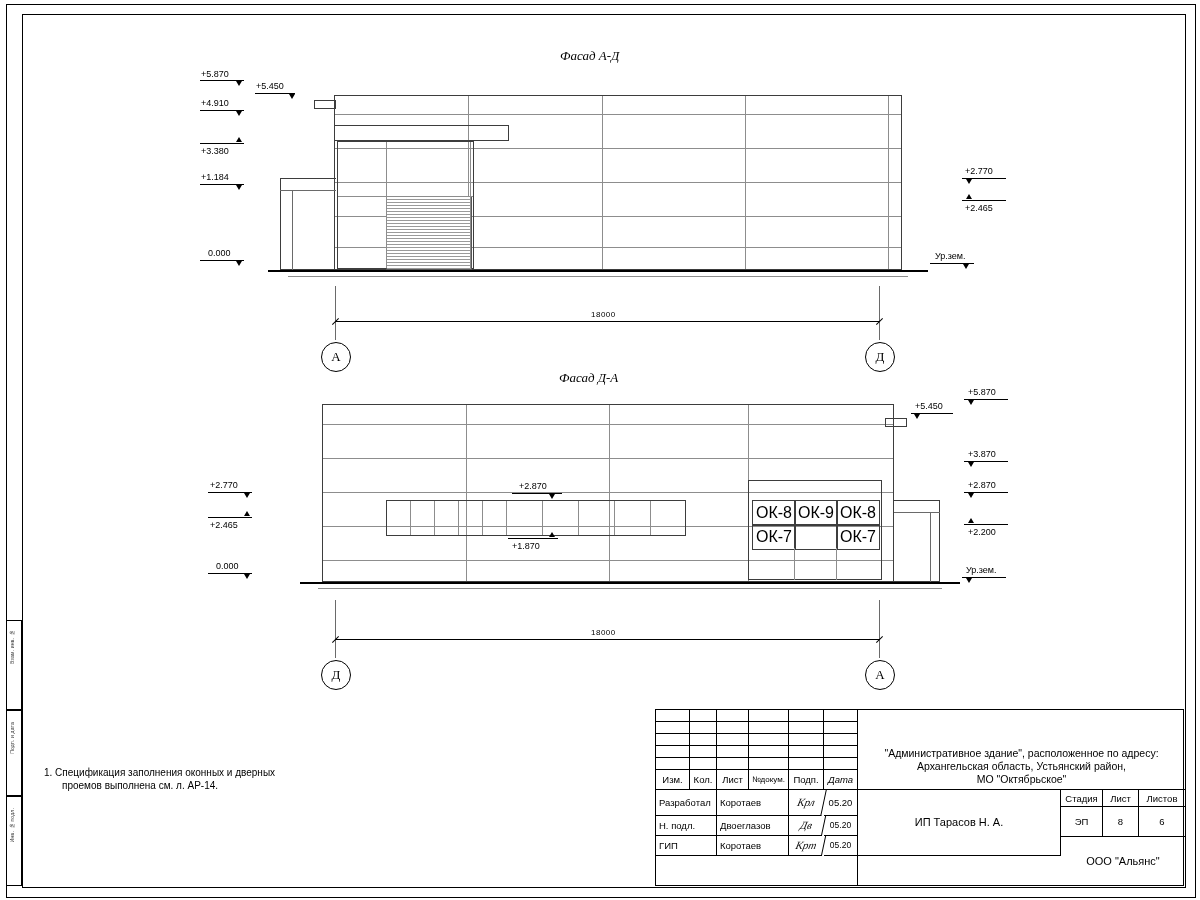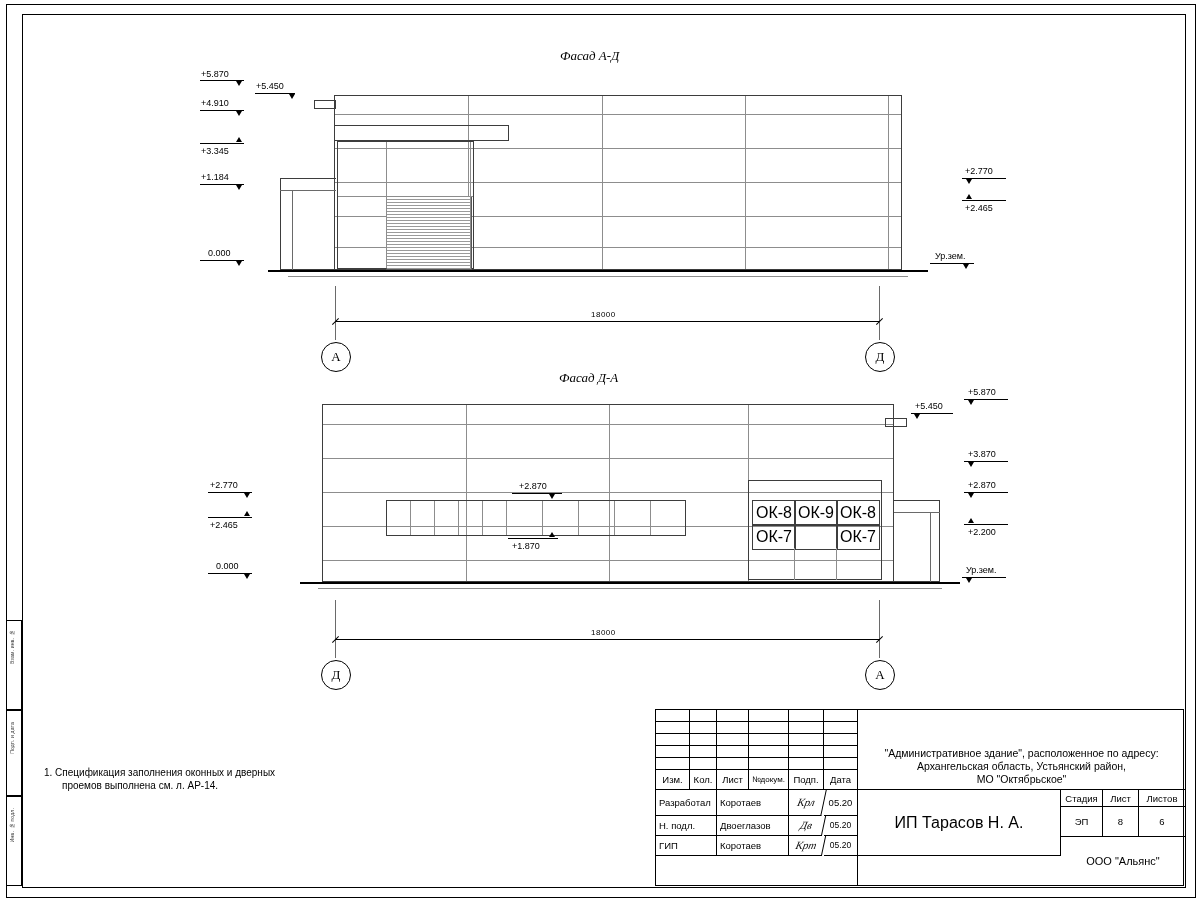--- a/index.html
+++ b/index.html
@@ -95,21 +95,21 @@
   <div class="arrow-dn" style="left:236px;top:81px;"></div>
 
   <div class="lvl" style="left:256px;top:81px;">+5.450</div>
   <div class="hline" style="left:255px;top:93px;width:40px;"></div>
   <div class="arrow-dn" style="left:289px;top:94px;"></div>
 
   <div class="lvl" style="left:201px;top:98px;text-align:right;">+4.910</div>
   <div class="hline" style="left:200px;top:110px;width:44px;"></div>
   <div class="arrow-dn" style="left:236px;top:111px;"></div>
 
-  <div class="lvl" style="left:201px;top:146px;">+3.345</div>
+  <div class="lvl" style="left:201px;top:146px;">+3.380</div>
   <div class="hline" style="left:200px;top:143px;width:44px;"></div>
   <div class="arrow-up" style="left:236px;top:137px;"></div>
 
   <div class="lvl" style="left:201px;top:172px;">+1.184</div>
   <div class="hline" style="left:200px;top:184px;width:44px;"></div>
   <div class="arrow-dn" style="left:236px;top:185px;"></div>
 
   <div class="lvl" style="left:208px;top:248px;">0.000</div>
   <div class="hline" style="left:200px;top:260px;width:44px;"></div>
   <div class="arrow-dn" style="left:236px;top:261px;"></div>
@@ -270,21 +270,21 @@
     <div class="cell" style="left:61px;top:48px;width:32px;height:12px;"></div>
     <div class="cell" style="left:93px;top:48px;width:40px;height:12px;"></div>
     <div class="cell" style="left:133px;top:48px;width:35px;height:12px;"></div>
     <div class="cell" style="left:168px;top:48px;width:34px;height:12px;"></div>
 
     <div class="cell" style="left:0;top:60px;width:34px;height:20px;">Изм.</div>
     <div class="cell" style="left:34px;top:60px;width:27px;height:20px;">Кол.</div>
     <div class="cell" style="left:61px;top:60px;width:32px;height:20px;">Лист</div>
     <div class="cell" style="left:93px;top:60px;width:40px;height:20px;font-size:8px;">№докум.</div>
     <div class="cell" style="left:133px;top:60px;width:35px;height:20px;">Подп.</div>
-    <div class="cell" style="left:168px;top:60px;width:34px;height:20px;">Дата</div>
+    <div class="cell" style="left:168px;top:60px;width:34px;height:20px;font-style:italic;">Дата</div>
 
     <div class="cell cellL" style="left:0;top:80px;width:61px;height:26px;">Разработал</div>
     <div class="cell cellL" style="left:61px;top:80px;width:72px;height:26px;">Коротаев</div>
     <div class="cell sig" style="left:133px;top:80px;width:35px;height:26px;">Kрл</div>
     <div class="cell" style="left:168px;top:80px;width:34px;height:26px;">05.20</div>
 
     <div class="cell cellL" style="left:0;top:106px;width:61px;height:20px;">Н. подл.</div>
     <div class="cell cellL" style="left:61px;top:106px;width:72px;height:20px;">Двоеглазов</div>
     <div class="cell sig" style="left:133px;top:106px;width:35px;height:20px;">Дв</div>
     <div class="cell" style="left:168px;top:106px;width:34px;height:20px;font-size:8.5px;">05.20</div>
@@ -296,21 +296,21 @@
 
     <div class="cell" style="left:0;top:146px;width:202px;height:30px;border-bottom:none;"></div>
 
 
     <div class="cell" style="left:202px;top:33px;width:327px;height:47px;border-right:none;flex-direction:column;">
       <div class="addr">"Административное здание", расположенное по адресу:</div>
       <div class="addr">Архангельская область, Устьянский район,</div>
       <div class="addr">МО "Октябрьское"</div>
     </div>
 
-    <div class="cell" style="left:202px;top:80px;width:203px;height:66px;font-size:16px;">ИП Тарасов Н. А.</div>
+    <div class="cell" style="left:202px;top:80px;width:203px;height:66px;font-size:11px;">ИП Тарасов Н. А.</div>
 
     <div class="cell" style="left:405px;top:80px;width:42px;height:17px;">Стадия</div>
     <div class="cell" style="left:447px;top:80px;width:36px;height:17px;">Лист</div>
     <div class="cell" style="left:483px;top:80px;width:46px;height:17px;border-right:none;">Листов</div>
 
     <div class="cell" style="left:405px;top:97px;width:42px;height:30px;">ЭП</div>
     <div class="cell" style="left:447px;top:97px;width:36px;height:30px;">8</div>
     <div class="cell" style="left:483px;top:97px;width:46px;height:30px;border-right:none;">6</div>
 
     <div class="cell" style="left:405px;top:127px;width:124px;height:49px;border-right:none;border-bottom:none;font-size:11px;">ООО "Альянс"</div>

